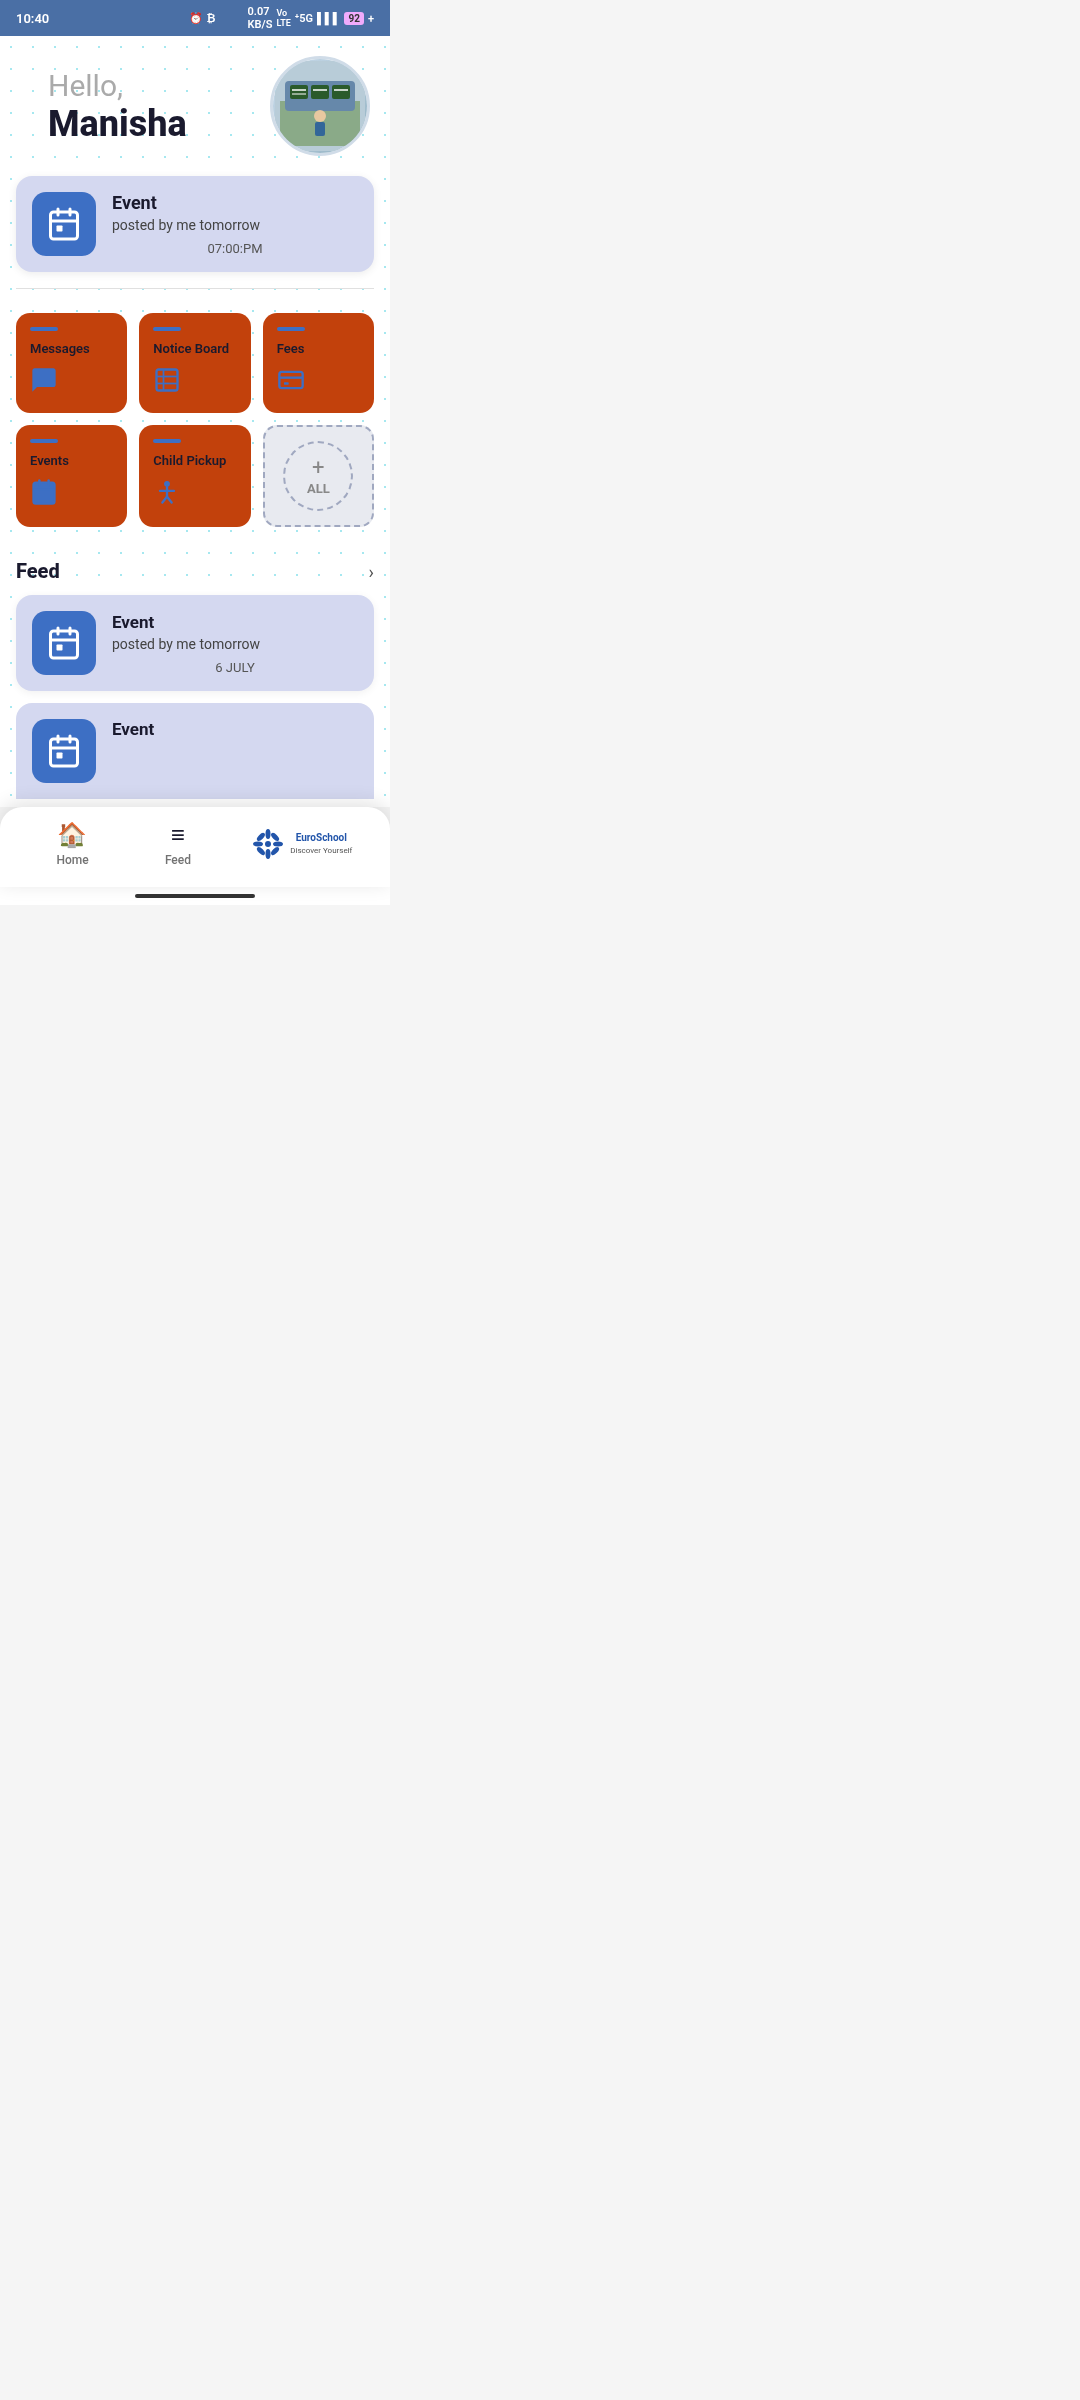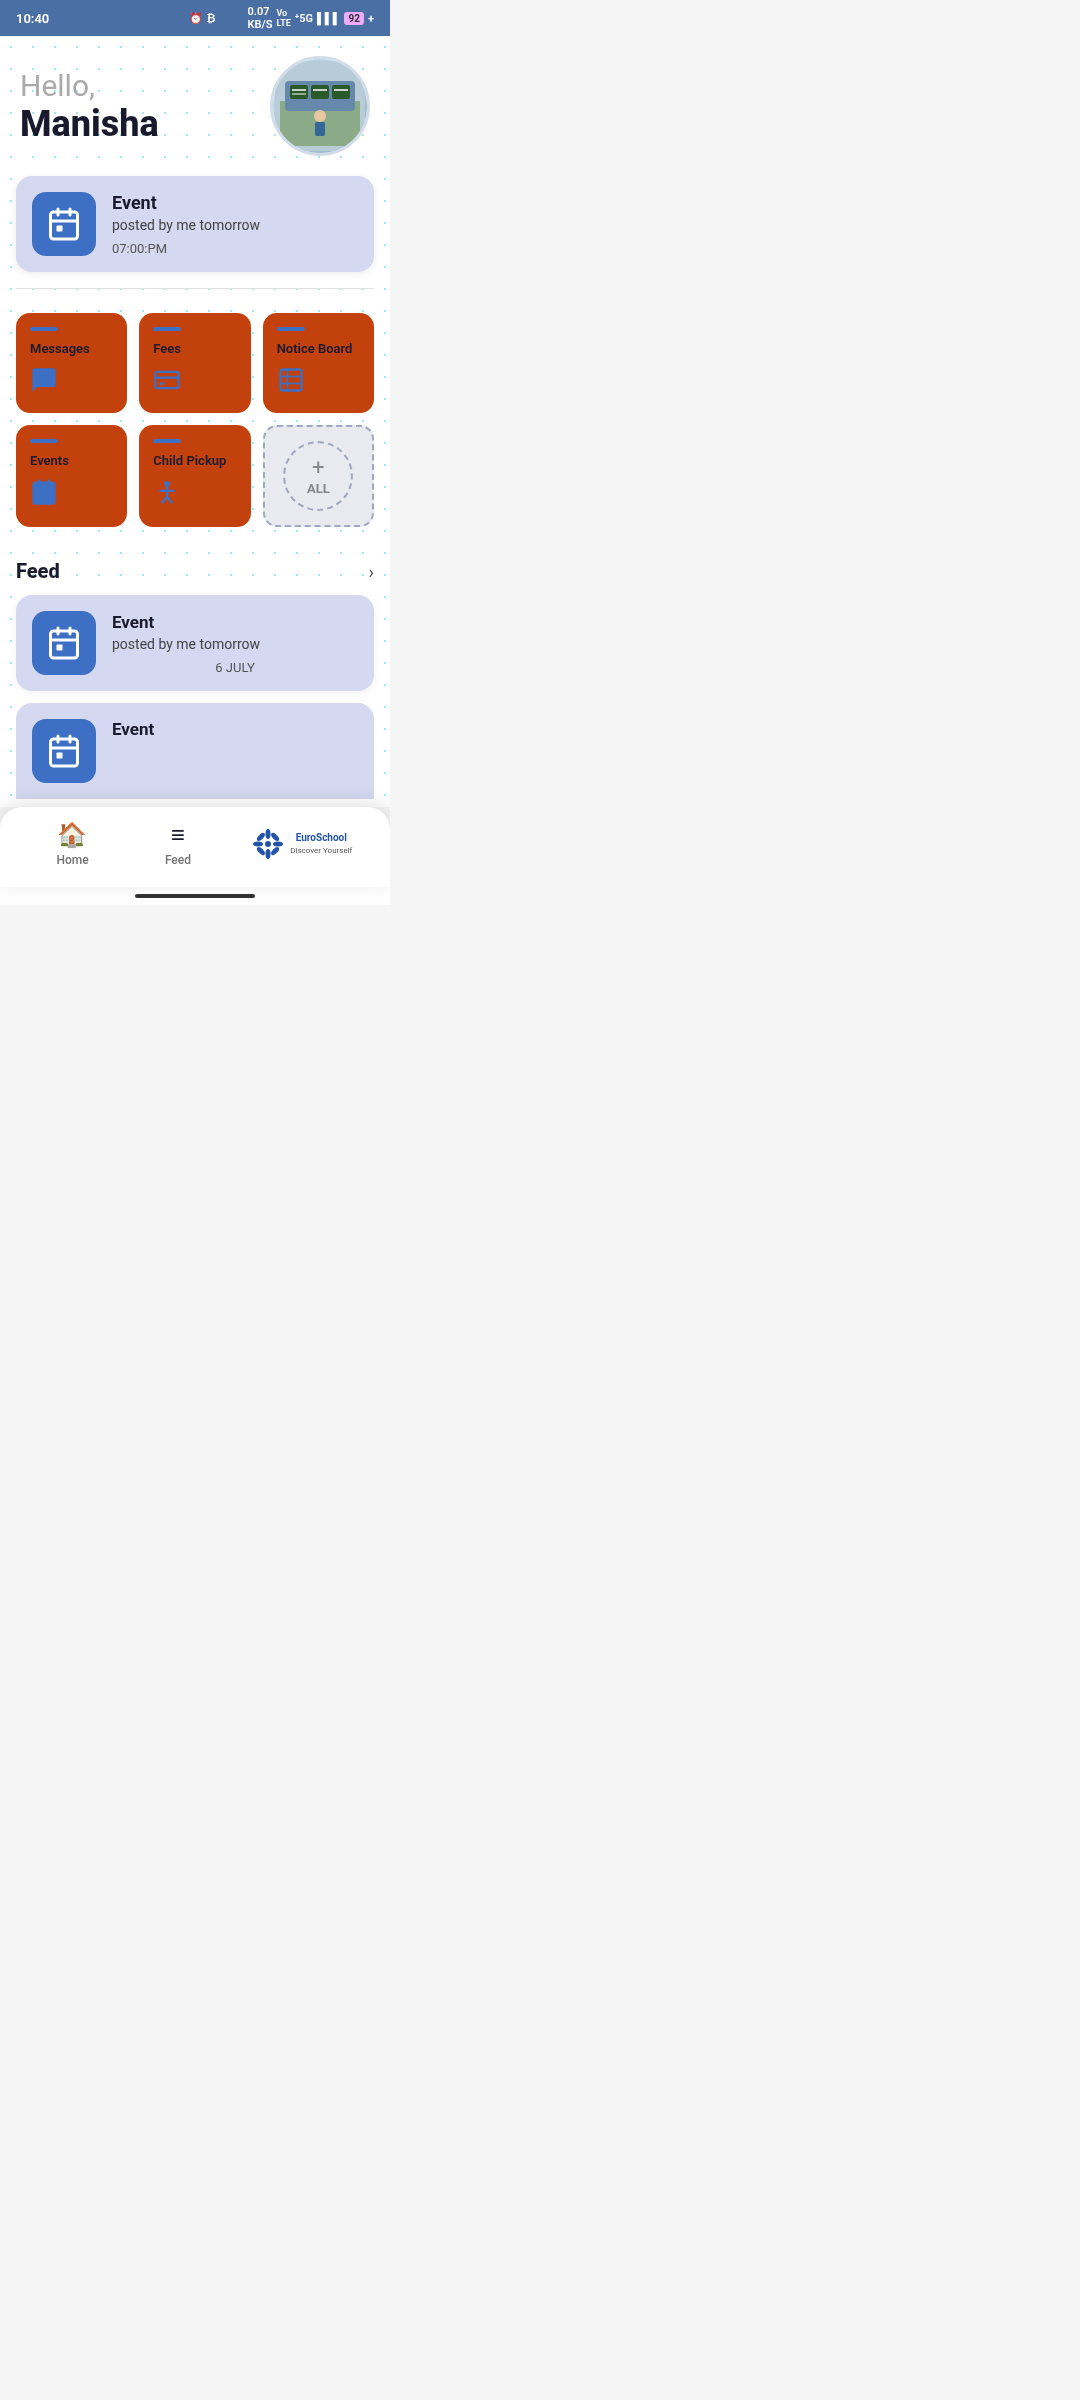--- a/index.html
+++ b/index.html
@@ -65,20 +65,21 @@
     }
 
     
     .header-section {
       position: relative;
       z-index: 1;
       padding: 20px 20px 10px 20px;
       display: flex;
       justify-content: space-between;
       align-items: center;
+      margin-left: 28px;
     }
     .greeting-hello {
       font-size: 30px;
       font-weight: 400;
       color: #aaa;
     }
     .greeting-name {
       font-size: 36px;
       font-weight: 800;
       color: #1a1a2e;
@@ -141,21 +142,21 @@
       color: #1a1a2e;
     }
     .event-subtitle {
       font-size: 14px;
       color: #444;
       margin-top: 4px;
     }
     .event-time {
       font-size: 13px;
       color: #555;
-      text-align: left;
+      text-align: center;
       margin-top: 8px;
     }
 
     
     .divider-line {
       position: relative;
       z-index: 1;
       height: 1px;
       background: #e0e0e0;
       margin: 8px 16px;
@@ -441,39 +442,39 @@
       <div class="grid-item-label">Messages</div>
       <div class="grid-item-icon">
         <svg viewBox="0 0 24 24">
           <path d="M20 2H4C2.9 2 2 2.9 2 4v18l4-4h14c1.1 0 2-.9 2-2V4c0-1.1-.9-2-2-2z"></path>
         </svg>
       </div>
     </div>
 
     <div class="grid-item">
       <div class="grid-item-bar"></div>
-      <div class="grid-item-label">Fees</div>
-      <div class="grid-item-icon">
-        <svg viewBox="0 0 24 24">
-          <rect x="2" y="5" width="20" height="14" rx="2" fill="none" stroke="#3d6fc4" stroke-width="2"></rect>
-          <line x1="2" y1="10" x2="22" y2="10" stroke="#3d6fc4" stroke-width="2"></line>
-          <rect x="6" y="14" width="4" height="2" rx="0.5" fill="#3d6fc4"></rect>
-        </svg>
-      </div>
-    </div>
-
-    <div class="grid-item">
-      <div class="grid-item-bar"></div>
       <div class="grid-item-label">Notice Board</div>
       <div class="grid-item-icon">
         <svg viewBox="0 0 24 24">
           <rect x="3" y="3" width="18" height="18" rx="2" fill="none" stroke="#3d6fc4" stroke-width="2"></rect>
           <line x1="3" y1="9" x2="21" y2="9" stroke="#3d6fc4" stroke-width="1.5"></line>
           <line x1="3" y1="15" x2="21" y2="15" stroke="#3d6fc4" stroke-width="1.5"></line>
           <line x1="9" y1="3" x2="9" y2="21" stroke="#3d6fc4" stroke-width="1.5"></line>
+        </svg>
+      </div>
+    </div>
+
+    <div class="grid-item">
+      <div class="grid-item-bar"></div>
+      <div class="grid-item-label">Fees</div>
+      <div class="grid-item-icon">
+        <svg viewBox="0 0 24 24">
+          <rect x="2" y="5" width="20" height="14" rx="2" fill="none" stroke="#3d6fc4" stroke-width="2"></rect>
+          <line x1="2" y1="10" x2="22" y2="10" stroke="#3d6fc4" stroke-width="2"></line>
+          <rect x="6" y="14" width="4" height="2" rx="0.5" fill="#3d6fc4"></rect>
         </svg>
       </div>
     </div>
 
     <div class="grid-item">
       <div class="grid-item-bar"></div>
       <div class="grid-item-label">Events</div>
       <div class="grid-item-icon">
         <svg viewBox="0 0 24 24" fill="none">
           <rect x="3" y="4" width="18" height="18" rx="2" stroke="#3d6fc4" stroke-width="2"></rect>

